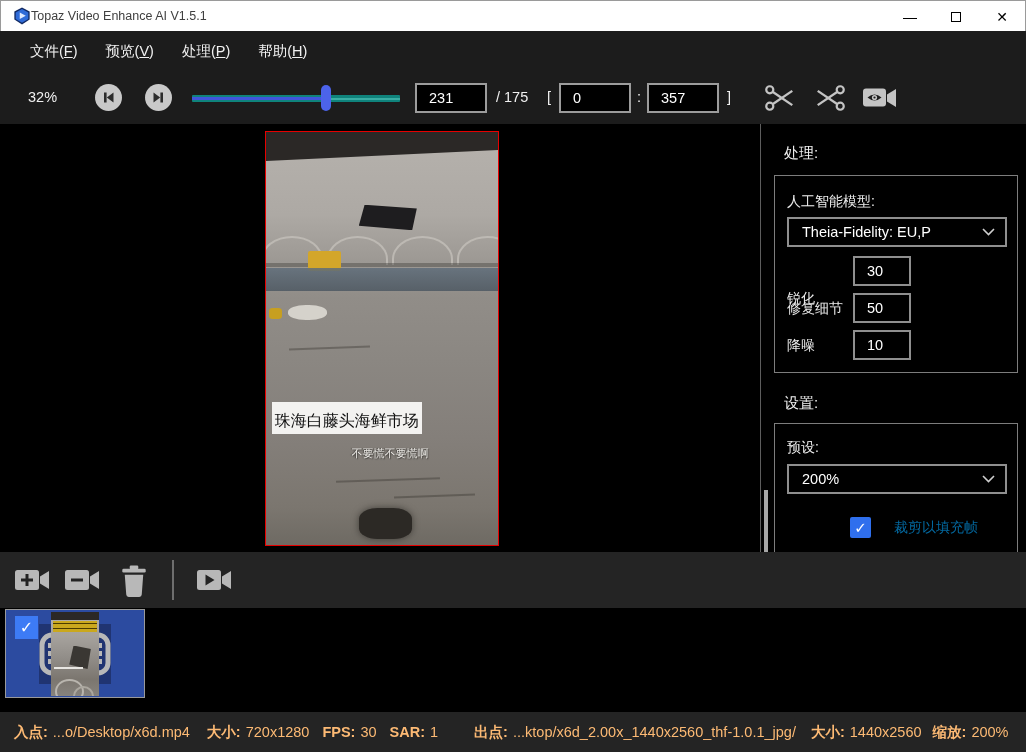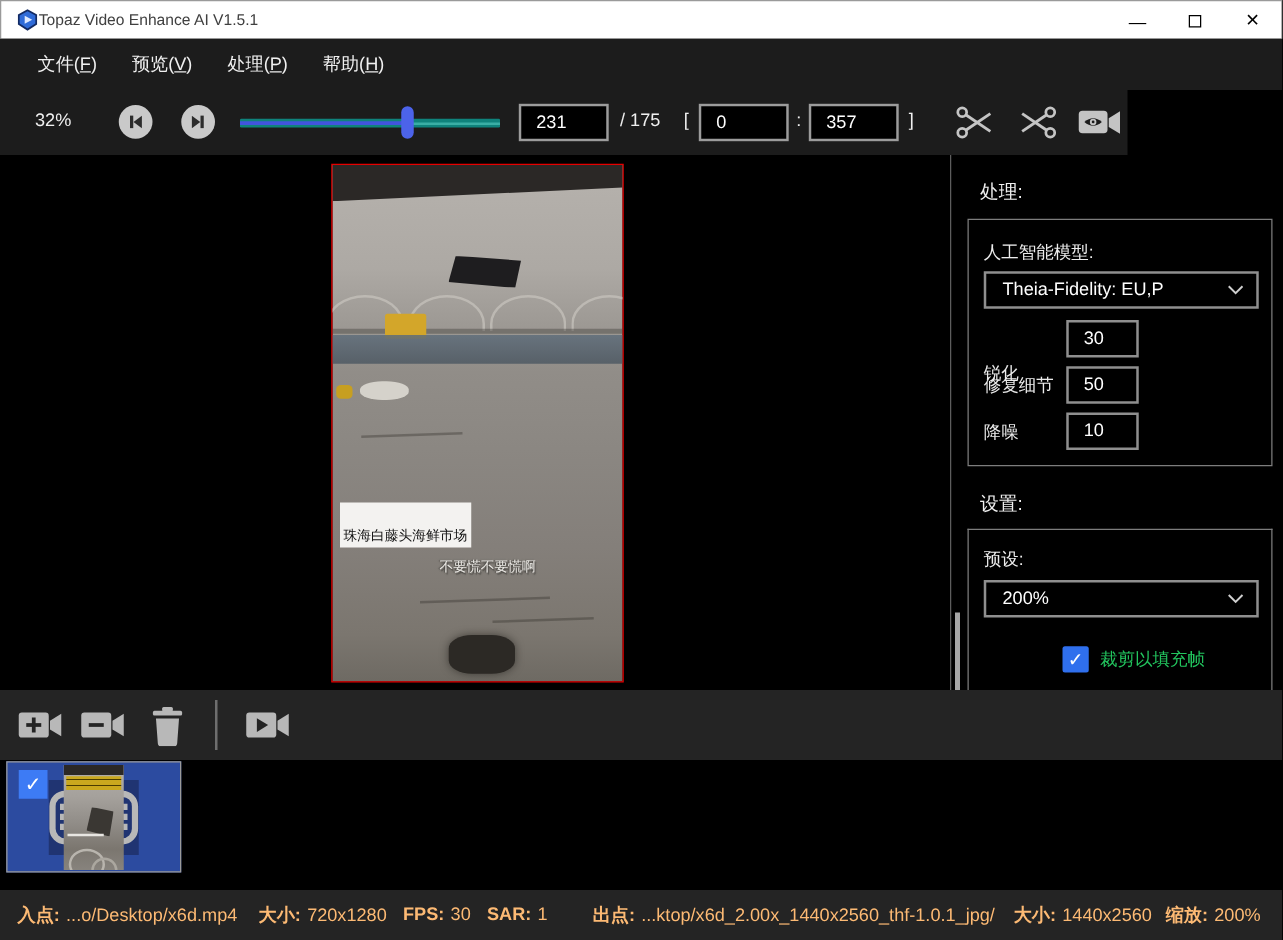--- a/index.html
+++ b/index.html
@@ -15,21 +15,21 @@
   .win-btn { width:46px; height:31px; display:flex; align-items:center; justify-content:center; font-size:14px; color:#000; cursor:default; }
   .win-btn.max span { font-size:11px; border:1px solid #000; width:10px; height:10px; display:block; }
 
   
   .menubar { position:absolute; left:0; top:31px; width:1026px; height:41px; background:#1c1c1c; display:flex; align-items:center;padding-left:16px; }
   .menu-item { color:#f0f0f0; font-size:14.5px; padding:6px 12px; margin-left:4px; }
   .menu-item:first-child { margin-left:2px; }
   .menu-item .u { text-decoration:underline; }
 
   
-  .toolbar { position:absolute; left:0; top:72px; width:902px; height:52px; background:#1c1c1c; }
+  .toolbar { position:absolute; left:0; top:72px; width:1026px; height:52px; background:#1c1c1c; }
   .tb-zoom { position:absolute; left:28px; top:17px; color:#f0f0f0; font-size:14.5px; }
   .tb-circle { position:absolute; top:12px; width:27px; height:27px; border-radius:50%; background:#c9c9c9; display:flex; align-items:center; justify-content:center; }
   .tb-circle svg { display:block; }
   .tb-slider { position:absolute; left:192px; top:13px; width:208px; height:26px; }
   .tb-track { position:absolute; left:0; top:10px; width:208px; height:7px; background:#0f837c; border-radius:1px; }
   .tb-track-hl { position:absolute; right:0; top:12.5px; width:36%; height:2px; background:#3aaea5; }
   .tb-progress { position:absolute; left:0; top:12px; width:64.5%; height:3px; background:#4155dd; }
   .tb-handle { position:absolute; left:calc(64.5% - 5px); top:0; width:10px; height:26px; border-radius:5px; background:#4c63ea; }
   .tb-input { position:absolute; top:11px; height:30px; background:#000; border:2px solid #9c9c9c; color:#fff; font-size:14.5px; font-family:"Liberation Sans",sans-serif; padding-left:12px; outline:none; }
   .tb-text { position:absolute; top:17px; color:#f0f0f0; font-size:14.5px; }
@@ -46,39 +46,39 @@
   .v-speaker { position:absolute; left:40%; top:17.6%; width:25%; height:6.2%; background:#1e1d1f; clip-path:polygon(10% 0,100% 15%,92% 100%,0 82%); }
   .v-bridge { position:absolute; left:-2%; top:25.3%; width:106%; height:7%; display:flex; opacity:.8; }
   .v-arch { flex:0 0 25%; height:100%; border:2px solid #c4c0ba; border-bottom:none; border-radius:100% 100% 0 0/160% 160% 0 0; margin-right:1.5%; }
   .v-deck { position:absolute; left:0; top:31.8%; width:100%; height:4px; background:rgba(70,68,64,.45); }
   .v-wall { position:absolute; left:0; top:33%; width:100%; height:5.4%; background:linear-gradient(#5f6d7a,#4d5862); opacity:.85; }
   .v-truck { position:absolute; left:18%; top:28.7%; width:14.5%; height:5%; background:#d3a62a; border-radius:2px; }
   .v-car { position:absolute; left:9.5%; top:42%; width:17%; height:3.6%; background:#d5d2cb; border-radius:45%; }
   .v-car2 { position:absolute; left:1.5%; top:42.6%; width:5.5%; height:2.6%; background:#c79f20; border-radius:30%; }
   .v-streak { position:absolute; height:2px; background:rgba(45,42,38,.35); transform:rotate(-2deg); }
   .v-float { position:absolute; left:40%; top:91%; width:23%; height:7.5%; background:#2c2925; border-radius:35%; box-shadow:0 0 7px rgba(20,18,15,.55); }
-  .v-label { position:absolute; left:2.5%; top:65.3%; background:#f3f2f0; color:#101010; font-size:11px; padding:19px 3px 2px 3px; white-space:nowrap; }
+  .v-label { position:absolute; left:2.5%; top:65.3%; background:#f3f2f0; color:#101010; font-size:16px; padding:9px 3px 2px 3px; white-space:nowrap; }
   .v-sub { position:absolute; left:0; top:76%; width:100%; text-align:center; padding-left:7%; color:#eae8e4; font-size:11px; text-shadow:1px 1px 1px #4a4844, -1px 0 1px #4a4844; }
 
   .panel-divider { position:absolute; left:760px; top:0; width:1px; height:428px; background:#5d5d5d; }
   .panel-scroll-thumb { position:absolute; left:764px; top:366px; width:6px; height:62px; background:#a6a6a6; }
 
   
   .side-panel { position:absolute; left:768px; top:0; width:258px; height:428px; background:#000; color:#f0f0f0; }
   .sp-heading { position:absolute; left:16px; font-size:15px; }
   .group-box { position:absolute; left:6px; width:244px; border:1px solid #7d7d7d; }
   .gb-label { position:absolute; left:12px; font-size:14px; color:#ececec; }
   .dropdown { position:absolute; left:12px; width:220px; height:30px; border:2px solid #8f8f8f; background:#000; display:flex; align-items:center; }
   .dropdown .dd-text { margin-left:13px; font-size:14.5px; color:#fff; flex:1; }
   .dropdown svg { margin-right:10px; }
   .num-row-label { position:absolute; left:12px; font-size:14px; color:#ececec; }
   .num-input { position:absolute; left:78px; width:58px; height:30px; background:#000; border:2px solid #8f8f8f; color:#fff; font-size:14.5px; font-family:"Liberation Sans",sans-serif; padding-left:12px; outline:none; }
   .chk-row { position:absolute; left:75px; display:flex; align-items:center; }
   .chk-box { width:21px; height:21px; background:#2f6fed; border-radius:2px; color:#fff; font-size:15px; font-weight:bold; display:flex; align-items:center; justify-content:center; }
-  .chk-label { margin-left:9px; font-size:14px; color:#22c55e; }
+  .chk-label { margin-left:23px; font-size:14px; color:#0369a1; }
 
   
   .bottombar { position:absolute; left:0; top:552px; width:1026px; height:56px; background:#242424; }
   .bb-icon { position:absolute; top:13px; }
   .bb-divider { position:absolute; left:172px; top:8px; width:2px; height:40px; background:#6e6e6e; }
 
   
   .timeline { position:absolute; left:0; top:608px; width:1026px; height:104px; background:#000; }
   .thumb-tile { position:absolute; left:5px; top:1px; width:140px; height:89px; background:#2c4ba0; border:1px solid #9a9a9a; }
   .thumb-check { position:absolute; left:9px; top:6px; width:23px; height:23px; background:#3d7bf5; color:#fff; font-size:16px; font-weight:bold; display:flex; align-items:center; justify-content:center; }

